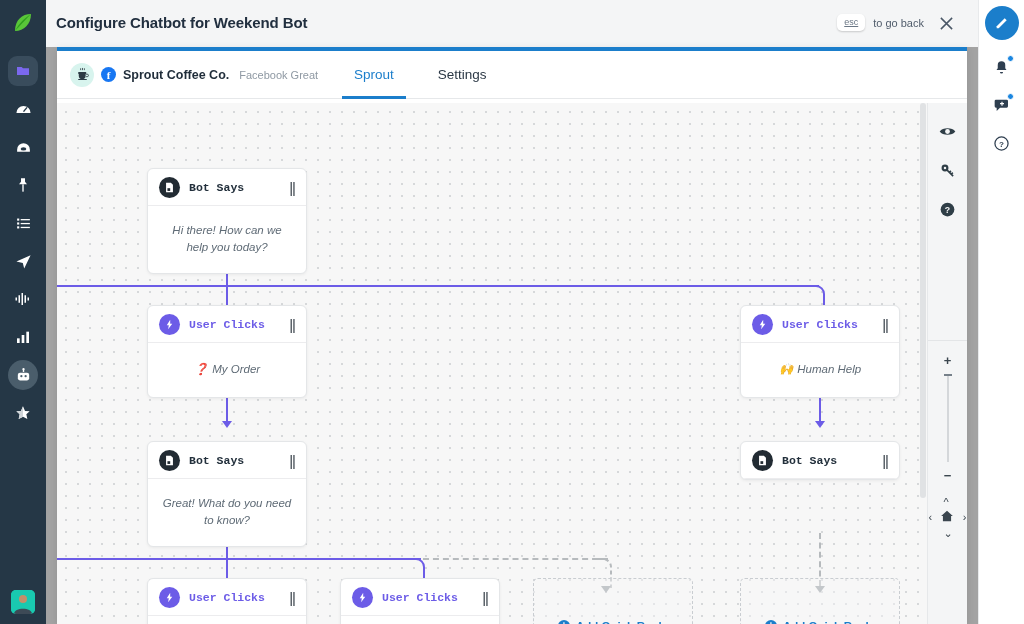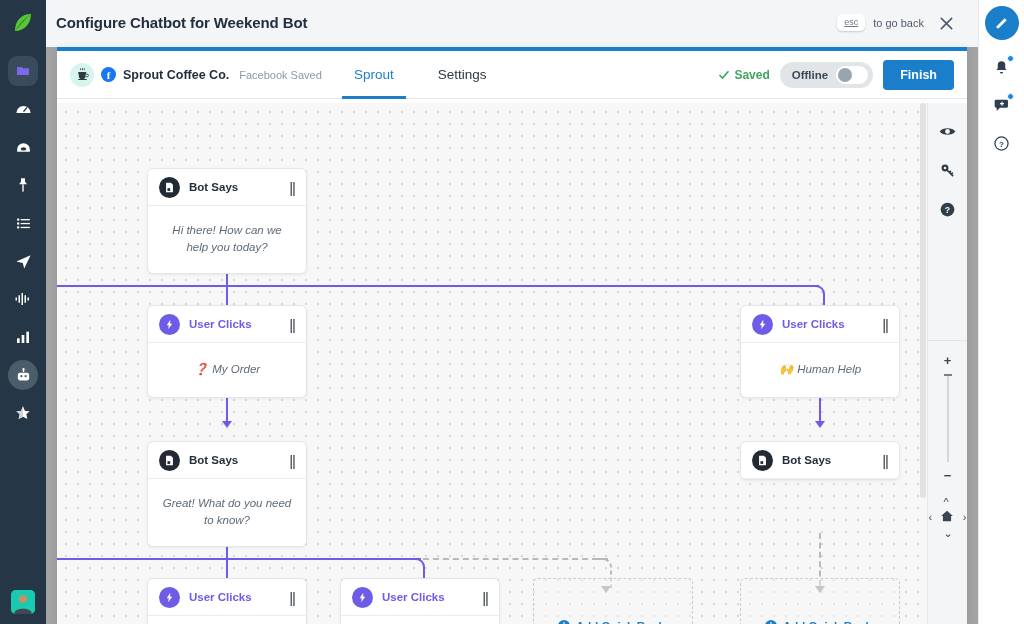--- a/index.html
+++ b/index.html
@@ -151,21 +151,21 @@
     box-shadow: 0 1px 3px rgba(0,0,0,.06);
     overflow: hidden;
   }
   .node-head {
     height: 37px; display:flex; align-items:center; gap:9px;
     padding: 0 11px; border-bottom: 1px solid #ececee;
   }
   .node-ic { width: 21px; height: 21px; border-radius: 50%; display:flex; align-items:center; justify-content:center; flex:none; }
   .ic-bot { background:#222b33; color:#fff; }
   .ic-user { background:#6c5ce7; color:#fff; }
-  .node-title { font-size: 11.5px; font-weight:bold; }
+  .node-title { font-size: 11.5px; font-weight:bold;font-family:Liberation Mono, monospace; }
   .node-title.bot { color:#23303c; }
   .node-title.user { color:#6c5ce7; }
   .grip { margin-left:auto; color:#3a434b; letter-spacing:-1px; font-size: 15px; line-height: 1; font-weight: 300; }
   .node-body {
     padding: 16px 12px; min-height: 54px;
     display:flex; align-items:center; justify-content:center;
     font-size: 11.5px; color:#5f6b76; text-align:center; line-height: 1.5; font-style: italic;
   }
   .node-body .emo { margin-right: 4px; }
 
@@ -326,43 +326,28 @@
             <rect x="5" y="8" width="13" height="3" rx="1" fill="#2d3b45"></rect>
             <path d="M6 11 h11 v3 a5.5 5.5 0 0 1 -11 0 z" fill="#2d3b45"></path>
             <path d="M17.5 11.5 h2 a2 2 0 0 1 0 4 h-2" stroke="#2d3b45" stroke-width="1.3" fill="none"></path>
             <rect x="5" y="19" width="14" height="1.8" rx="0.9" fill="#2d3b45"></rect>
           </svg>
         </div>
         <div class="fb-badge">
           <span>f</span>
         </div>
         <div class="brand-name">Sprout Coffee Co.</div>
-        <div class="brand-sub">Facebook Saved</div>
+        <div class="brand-sub">Facebook Great</div>
       </div>
 
       <div class="tabs">
         <div class="tab active">Sprout</div>
         <div class="tab">Settings</div>
       </div>
 
-      <div class="head-right">
-        <div class="saved">
-          <svg width="12" height="12" viewBox="0 0 16 16">
-            <path d="M2 8 L6 12 L14 3" stroke="#3fa660" stroke-width="2.2" fill="none"></path>
-          </svg>
-          <span>Saved</span>
-        </div>
-        <div class="toggle-wrap">
-          <span class="toggle-label">Offline</span>
-          <span class="toggle">
-              <span class="knob"></span>
-            </span>
-        </div>
-        <div class="finish-btn">Finish</div>
-      </div>
     </div>
 
     <div class="canvas">
       <div class="canvas-inner">
 
         <div class="conn conn-v" style="left:169px; top:157px; height:25px;"></div>
 
         <div class="conn conn-h" style="left:0px; top:182px; width:762px;"></div>
 
         <div class="conn conn-v" style="left:169px; top:182px; height:28px;"></div>

